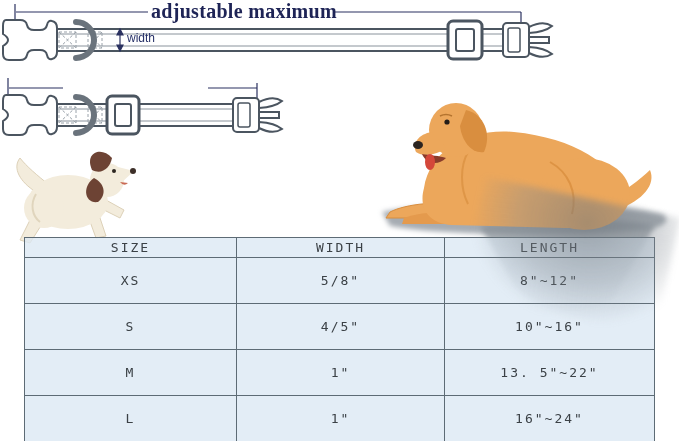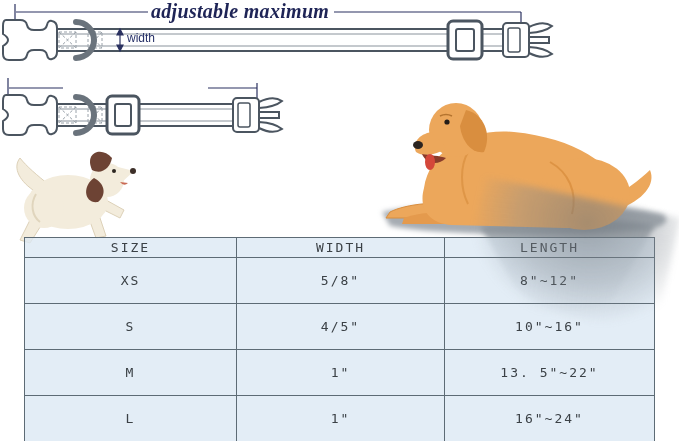--- a/index.html
+++ b/index.html
@@ -5,21 +5,21 @@
   html,body{margin:0;padding:0;background:#fff;}
   .stage{
     position:relative;width:679px;height:441px;background:#ffffff;
     font-family:"Liberation Sans",sans-serif;overflow:hidden;
   }
   svg{position:absolute;left:0;top:0;z-index:1;}
   .dim-label{
     position:absolute;z-index:3;color:#1e2456;
     font-family:"Liberation Serif",serif;font-weight:bold;white-space:nowrap;
   }
-  .label-max{left:151px;top:0px;font-size:20px;letter-spacing:.3px;font-style:italic;}
+  .label-max{left:151px;top:0px;font-size:20px;letter-spacing:.3px;}
   .label-min{left:66px;top:75px;font-size:18px;}
   .label-width{
     position:absolute;left:127px;top:31px;z-index:3;color:#273168;
     font-family:"Liberation Sans",sans-serif;font-size:12px;font-weight:normal;
   }
   .size-table{
     position:absolute;left:24px;top:237px;width:630px;z-index:2;
     border-collapse:collapse;table-layout:fixed;
     font-family:"DejaVu Sans Mono",monospace;color:#3b4146;
   }

